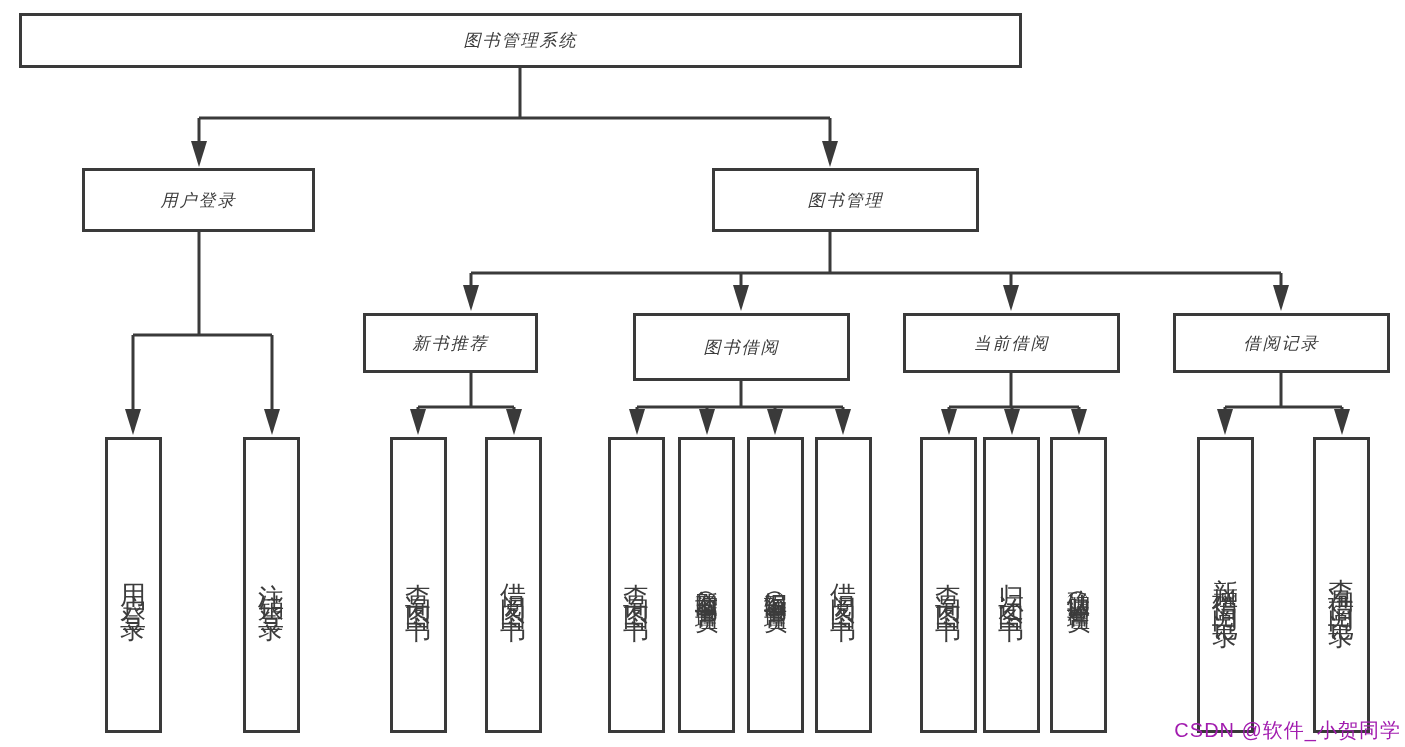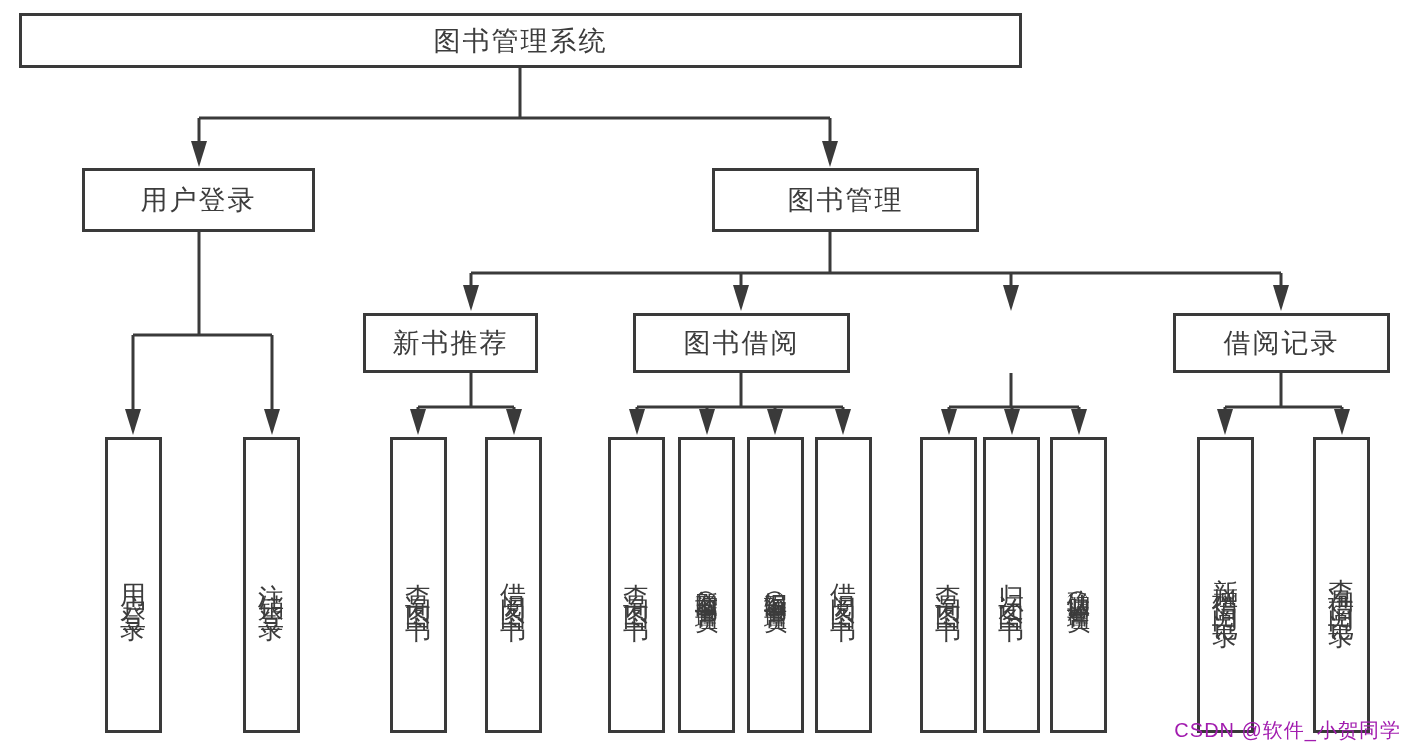--- a/index.html
+++ b/index.html
@@ -26,23 +26,24 @@
     box-sizing: border-box;
     border: 3px solid #3a3a3a;
     background: #ffffff;
     display: flex;
     align-items: center;
     justify-content: center;
     color: #3c3c3c;
     z-index: 2;
   }
   .hnode {
-    font-size: 27px;
+    font-size: 17px;
     letter-spacing: 2px;
     white-space: nowrap;
+    font-style: italic;
   }
   .vnode span {
     writing-mode: vertical-rl;
     text-orientation: mixed;
     white-space: nowrap;
     line-height: 1;
   }
   .vt4 { font-size: 26px; letter-spacing: 11px; }
   .vt6 { font-size: 26px; letter-spacing: 9px; }
   .vt9 { font-size: 23px; letter-spacing: 3px; }
@@ -108,21 +109,22 @@
       <polygon points="1334,409 1350,409 1342,435"></polygon>
     </g>
   </svg>
 
   <div class="node hnode" style="left:19px; top:13px; width:1003px; height:55px;">图书管理系统</div>
 
   <div class="node hnode" style="left:82px; top:168px; width:233px; height:64px;">用户登录</div>
   <div class="node hnode" style="left:712px; top:168px; width:267px; height:64px;">图书管理</div>
 
   <div class="node hnode" style="left:363px; top:313px; width:175px; height:60px;">新书推荐</div>
-  <div class="node hnode" style="left:633px; top:313px; width:217px; height:60px;">图书借阅</div>
+  <div class="node hnode" style="left:633px; top:313px; width:217px; height:68px;">图书借阅</div>
+  <div class="node hnode" style="left:903px; top:313px; width:217px; height:60px;">当前借阅</div>
   <div class="node hnode" style="left:1173px; top:313px; width:217px; height:60px;">借阅记录</div>
 
   <div class="node vnode" style="left:105px; top:437px; width:57px; height:296px;">
     <span class="vt4">用户登录</span>
   </div>
   <div class="node vnode" style="left:243px; top:437px; width:57px; height:296px;">
     <span class="vt4">注销登录</span>
   </div>
 
   <div class="node vnode" style="left:390px; top:437px; width:57px; height:296px;">

